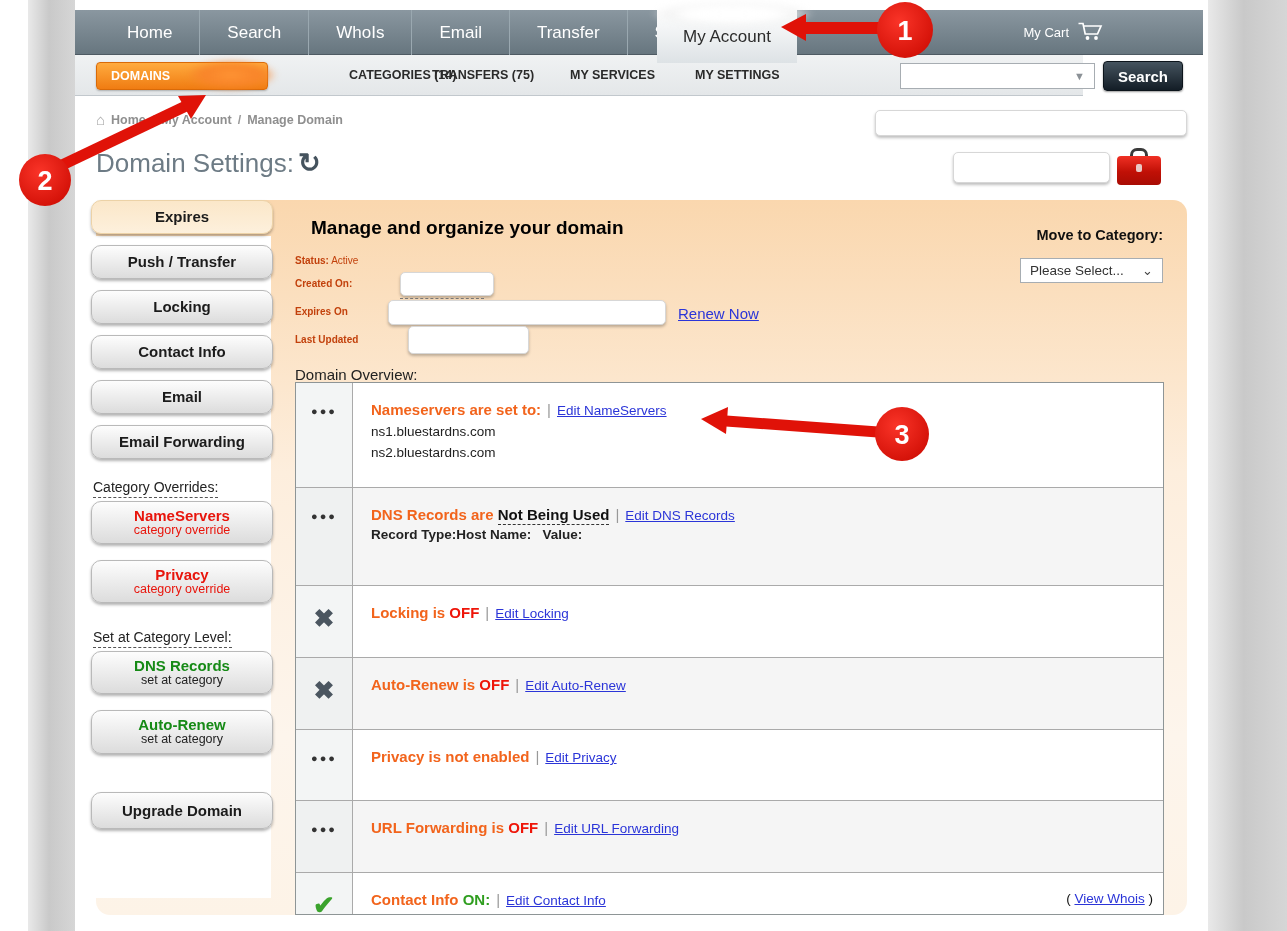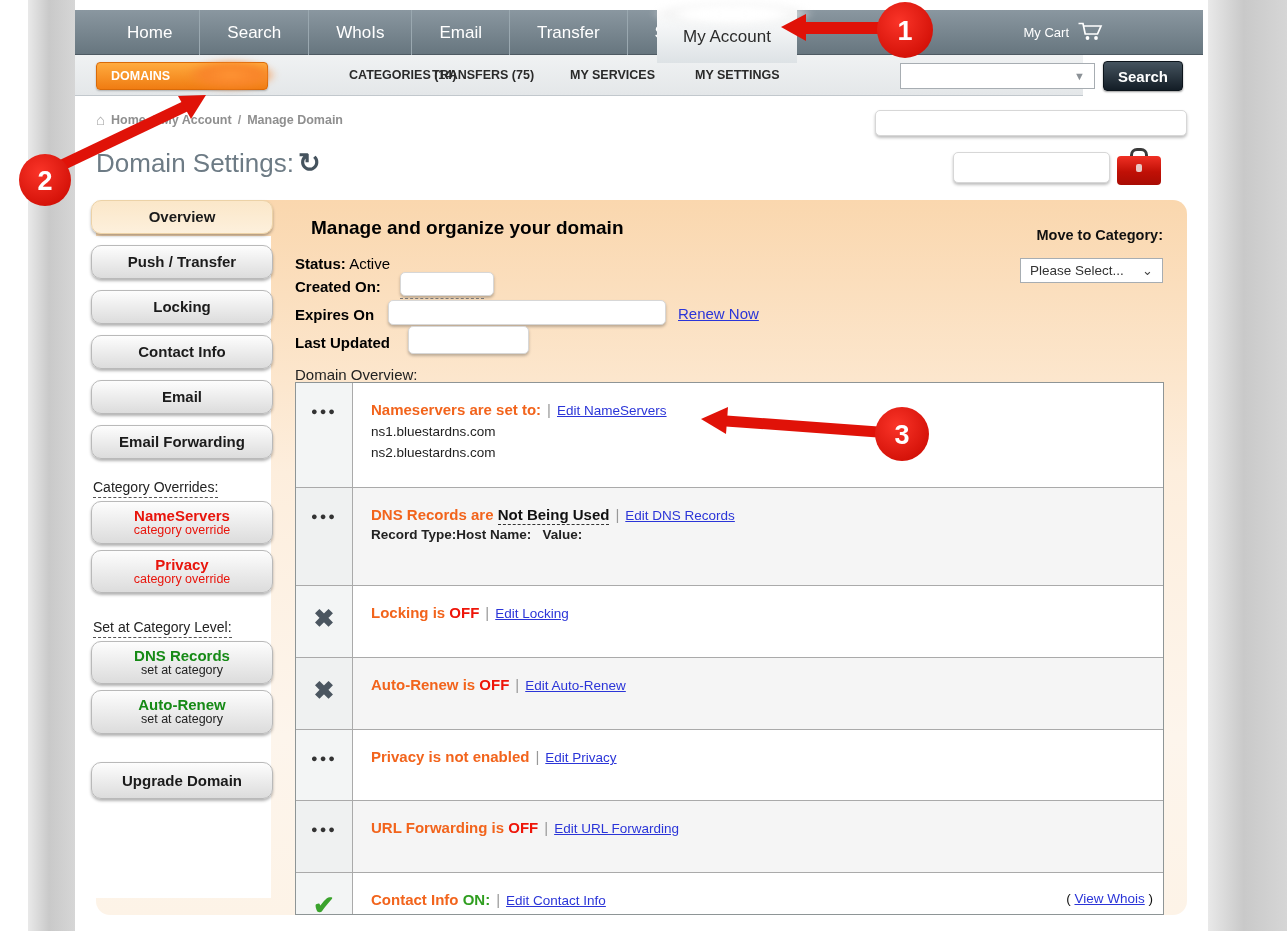--- a/index.html
+++ b/index.html
@@ -74,32 +74,32 @@
   #sidebar { position:absolute; left:16px; top:190px; width:182px; }
   .sb-btn { border:1px solid #b9b9b9; border-radius:10px; background:linear-gradient(#fdfdfd,#dcdcdc);
             box-shadow:0 2px 3px rgba(0,0,0,.3); text-align:center; padding:7px 4px 8px;
             margin-bottom:11px; cursor:pointer; }
   .sb-btn .lbl { font-weight:bold; font-size:15px; color:#1b1b1b; }
   .sb-btn .sub { font-size:12.5px; line-height:1.05; }
   .sb-btn.active { background:linear-gradient(#fbe7c9,#fdf0dc); border-color:#ecd2a7; }
   .sb-btn.red .lbl, .sb-btn.red .sub { color:#e8150c; }
   .sb-btn.green .lbl { color:#168a16; }
   .sb-btn.green .sub { color:#222; }
-  .sb-btn.two { padding:5px 4px 6px; margin-bottom:6px; }
+  .sb-btn.two { padding:5px 4px 6px; margin-bottom:16px; }
   .sb-heading { font-size:14px; color:#222; margin:20px 0 6px 2px; }
   .sb-heading span { border-bottom:1.5px dashed #555; padding-bottom:2px; }
   .sb-gap { height:22px; }
 
   
   .heading { position:absolute; left:236px; top:207px; font-size:19px; font-weight:bold; color:#000; }
   .move-label { position:absolute; left:888px; top:217px; width:200px; text-align:right;
                 font-size:14.5px; font-weight:bold; color:#111; }
   #move-select { position:absolute; left:945px; top:248px; width:143px; height:25px; font-size:13.5px; }
   #move-select .arrow { font-size:13px; color:#444; }
-  .info-line { position:absolute; left:220px; font-size:15px; color:#000000; }
+  .info-line { position:absolute; left:220px; font-size:10px; color:#c2410c; }
   .info-line b { font-weight:bold; }
   #line-status  { top:245px; }
   #line-created { top:268px; }
   #line-expires { top:296px; }
   #line-updated { top:324px; }
   #box-created { left:325px; top:262px; width:94px;  height:24px; }
   #dash-created { position:absolute; left:325px; top:288px; width:84px; border-bottom:1.5px dashed #777; }
   #box-expires { left:313px; top:290px; width:278px; height:25px; }
   #box-updated { left:333px; top:316px; width:121px; height:28px; }
   .renew { position:absolute; left:603px; top:295px; }
@@ -199,21 +199,21 @@
   <div class="toolbox">
     <div class="handle"></div>
     <div class="body"></div>
     <div class="dot"></div>
   </div>
 
   <div class="panel"></div>
   <div class="sidebar-mask"></div>
   <div id="sidebar">
       <div class="sb-btn active">
-        <div class="lbl">Overview</div>
+        <div class="lbl">Expires</div>
       </div>
       <div class="sb-btn">
         <div class="lbl">Push / Transfer</div>
       </div>
       <div class="sb-btn">
         <div class="lbl">Locking</div>
       </div>
       <div class="sb-btn">
         <div class="lbl">Contact Info</div>
       </div>

